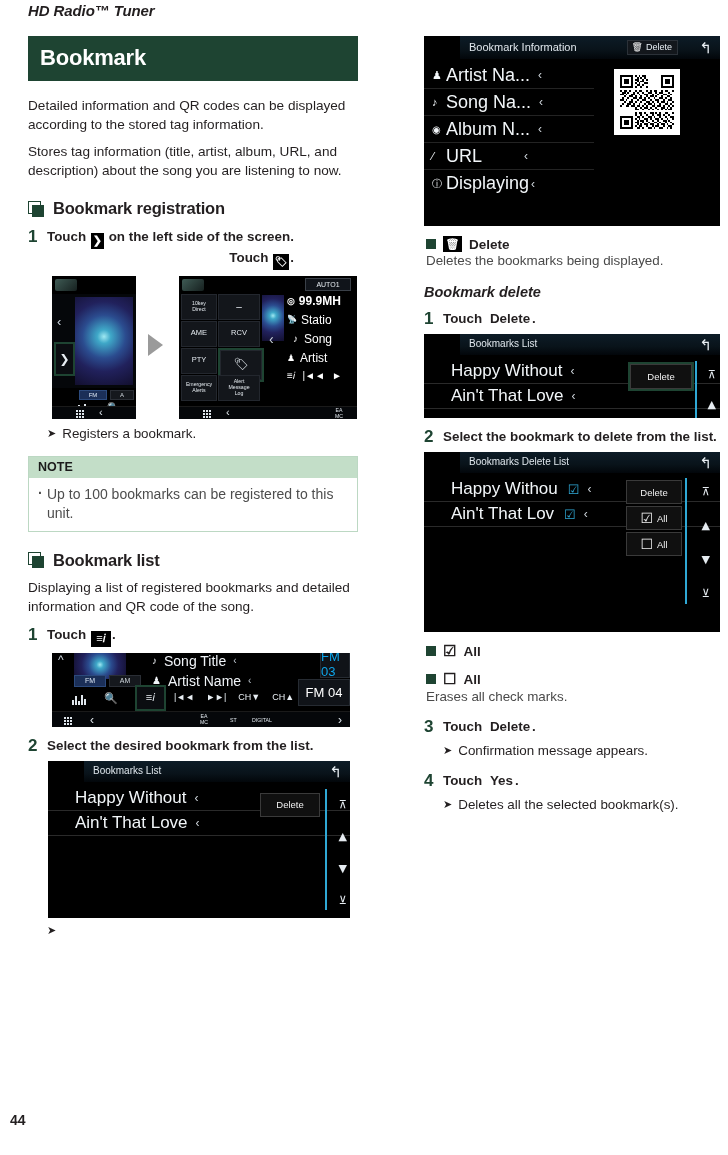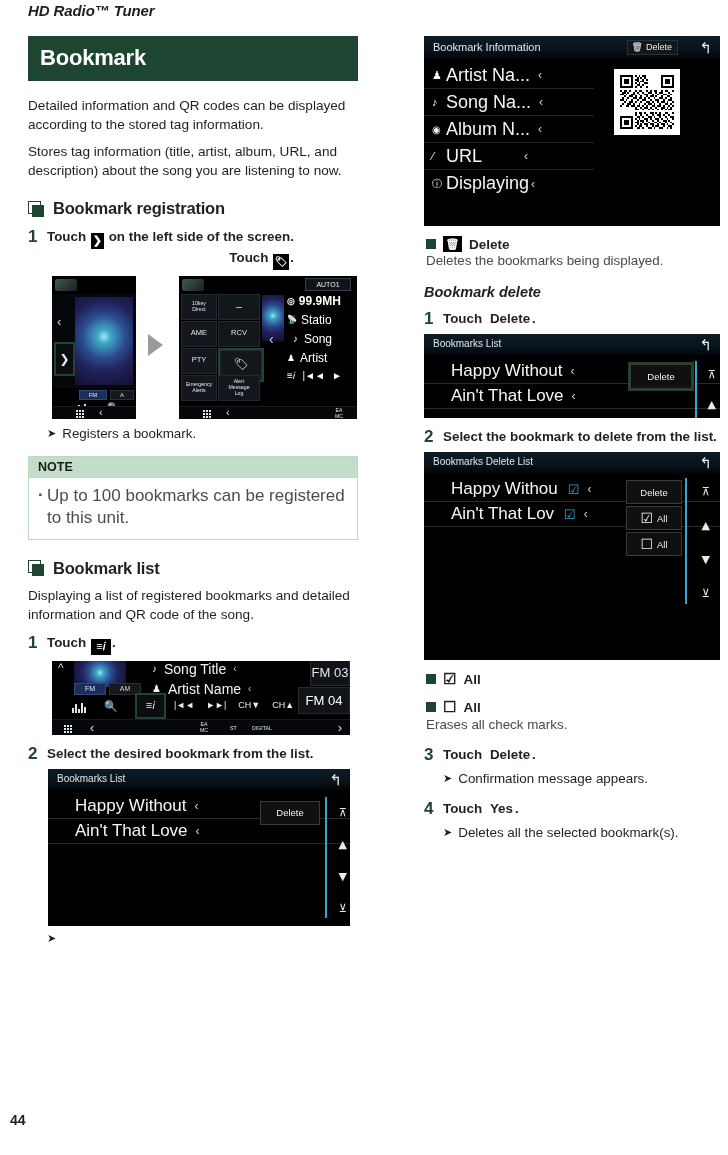--- a/index.html
+++ b/index.html
@@ -91,21 +91,21 @@
     margin: 14px 0 4px 0;
   }
   .note-title {
     background: #c3dec8; color: #1b1b1b;
     font-size: 12.5px; font-weight: bold;
     padding: 3px 0 4px 9px;
   }
   .note-body { padding: 7px 10px 9px 9px; }
   .note-body ul { list-style: none; }
   .note-body li {
-    font-size: 17px; color: #4d4d4d; line-height: 1.32;
+    font-size: 14px; color: #4d4d4d; line-height: 1.32;
     padding-left: 9px; position: relative;
   }
   .note-body li::before {
     content: "·"; position: absolute; left: 0; top: -1px;
     font-weight: bold;
   }
 
   
   .bullet-item { margin: 10px 0 0 2px; }
   .bullet-line { display: flex; align-items: center; gap: 7px; font-size: 13.5px; font-weight: bold; }
@@ -125,20 +125,21 @@
     font-family: "DejaVu Sans", sans-serif; color: #fff;
   }
   .dev-title {
     font-size: 10px; color: #dfe6ec; padding: 4px 0 0 9px;
     font-family: "Liberation Sans", sans-serif;
   }
   .dev-head {
     height: 21px;
     background: linear-gradient(180deg,#0d1c27 0%, #09131a 60%, #02060a 100%);
     position: relative;
+    margin-left: 36px;
   }
   .back-arrow {
     position: absolute; right: 8px; top: 2px;
     font-size: 15px; color: #e8eef3;
   }
 
   .list-row {
     display: flex; align-items: center;
     font-size: 17px; color: #f2f6f9;
     height: 25px; padding-left: 27px;
@@ -408,21 +409,21 @@
       <div style="position:absolute;left:52px;top:39px;font-size:11px;color:#dfe6ec;">🔍</div>
       <div class="hl-box" style="position:absolute;left:85px;top:34px;width:27px;height:22px;background:#0b0d11;display:flex;align-items:center;justify-content:center;font-size:11px;color:#e8eef3;">≡𝑖</div>
 
       <div style="position:absolute;left:122px;top:39px;display:flex;gap:12px;font-size:9px;color:#e8eef3;font-family:'Liberation Sans',sans-serif;">
         <span>|◄◄</span>
         <span>►►|</span>
         <span>CH▼</span>
         <span>CH▲</span>
       </div>
 
-      <div style="position:absolute;right:0;top:-2px;width:40px;height:27px;background:#101318;border:1px solid #262b32;display:flex;align-items:center;justify-content:center;color:#e5e5e5;font-size:13px;font-family:'Liberation Sans',sans-serif;">
+      <div style="position:absolute;right:0;top:-2px;width:30px;height:27px;background:#101318;border:1px solid #262b32;display:flex;align-items:center;justify-content:center;color:#0ea5e9;font-size:13px;font-family:'Liberation Sans',sans-serif;">
           <span>FM 03</span>
         </div>
       <div style="position:absolute;right:0;top:26px;width:52px;height:27px;background:#101318;border:1px solid #262b32;display:flex;align-items:center;justify-content:center;color:#fff;font-size:13px;font-family:'Liberation Sans',sans-serif;">
           <span>FM 04</span>
         </div>
 
       <div style="position:absolute;left:0;top:58px;width:298px;height:16px;background:#05070a;border-top:1px solid #1a1a1a;">
         <div class="grid-icon" style="left:12px;top:5px;">
             <i></i>
             <i></i>
@@ -770,21 +771,21 @@
         <span>⊼</span>
         <span>▲</span>
       </div>
     </div>
 
     <div class="step">
       <div class="step-num">2</div>
       <div class="step-body">Select the bookmark to delete from the list.</div>
     </div>
 
-    <div class="dev" style="position:relative;margin:3px 0 4px 0;width:296px;height:208px;">
+    <div class="dev" style="position:relative;margin:3px 0 4px 0;width:296px;height:180px;">
       <div class="dev-head">
         <div class="dev-title">Bookmarks Delete List</div>
         <div class="back-arrow">↰</div>
       </div>
       <div class="list-row" style="margin-top:4px;">
         <span>Happy Withou</span>
         <span style="margin-left:10px;color:#2fa8d5;font-size:13px;">☑</span>
         <span class="chev">‹</span>
       </div>
       <div class="list-row">

